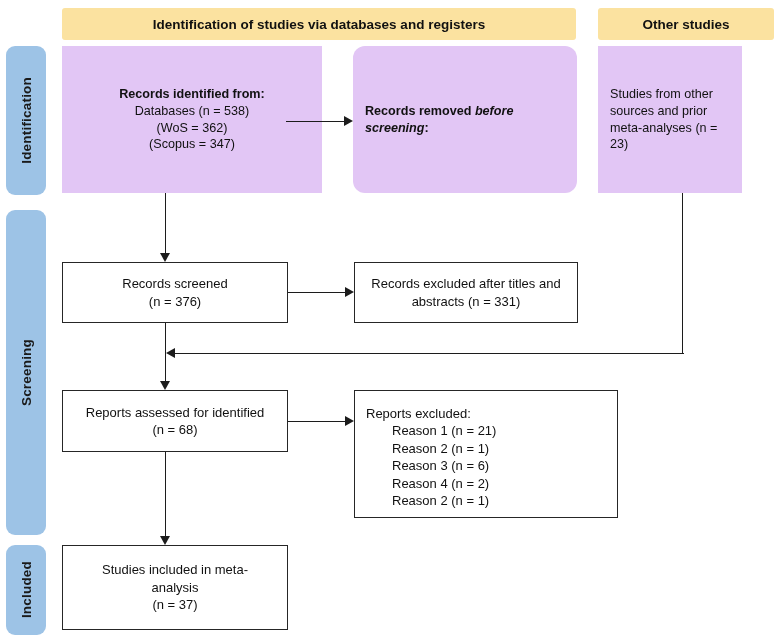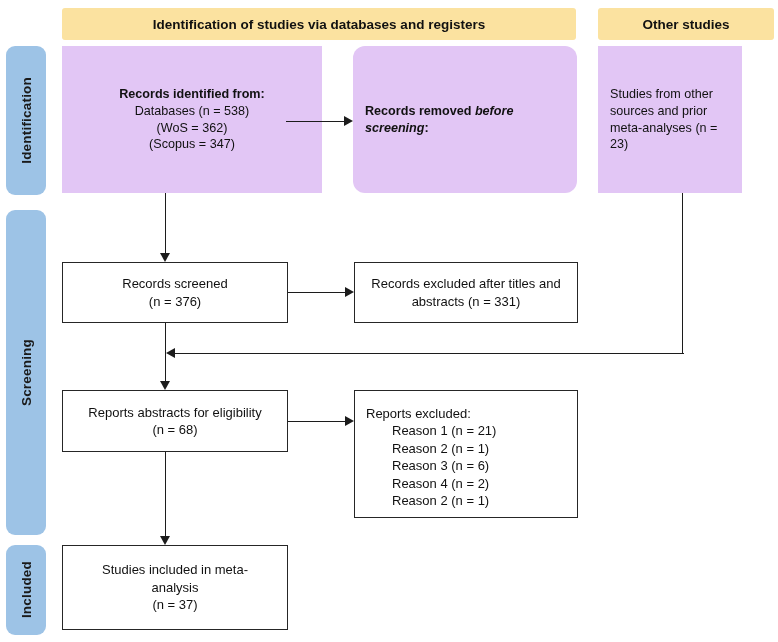--- a/index.html
+++ b/index.html
@@ -89,21 +89,21 @@
     font-size: 13px;
     line-height: 1.34;
     color: #111111;
     display: flex;
     flex-direction: column;
     justify-content: center;
   }
   #box-records-screened  { left: 62px;  top: 262px; width: 226px; height: 61px; text-align: center; }
   #box-records-excluded  { left: 354px; top: 262px; width: 224px; height: 61px; text-align: center; }
   #box-reports-assessed  { left: 62px;  top: 390px; width: 226px; height: 62px; text-align: center; }
-  #box-reports-excluded  { left: 354px; top: 390px; width: 224px; height: 128px; text-align: left; justify-content: flex-start; padding-top: 14px; }
+  #box-reports-excluded  { left: 354px; top: 390px; width: 264px; height: 128px; text-align: left; justify-content: flex-start; padding-top: 14px; }
   #box-studies-included  { left: 62px;  top: 545px; width: 226px; height: 85px; text-align: center; }
 
   .reason-list { padding-left: 26px; }
 
   
   .ln-v {
     position: absolute;
     width: 0;
     border-left: 1.9px solid #1c1c1c;
   }
@@ -171,21 +171,21 @@
     <div>Records screened</div>
     <div>(n = 376)</div>
   </div>
 
   <div class="white-box" id="box-records-excluded">
     <div>Records excluded after titles and</div>
     <div>abstracts (n = 331)</div>
   </div>
 
   <div class="white-box" id="box-reports-assessed">
-    <div>Reports abstracts for eligibility</div>
+    <div>Reports assessed for identified</div>
     <div>(n = 68)</div>
   </div>
 
   <div class="white-box" id="box-reports-excluded">
     <div>Reports excluded:</div>
     <div class="reason-list">Reason 1 (n = 21)</div>
     <div class="reason-list">Reason 2 (n = 1)</div>
     <div class="reason-list">Reason 3 (n = 6)</div>
     <div class="reason-list">Reason 4 (n = 2)</div>
     <div class="reason-list">Reason 2 (n = 1)</div>

